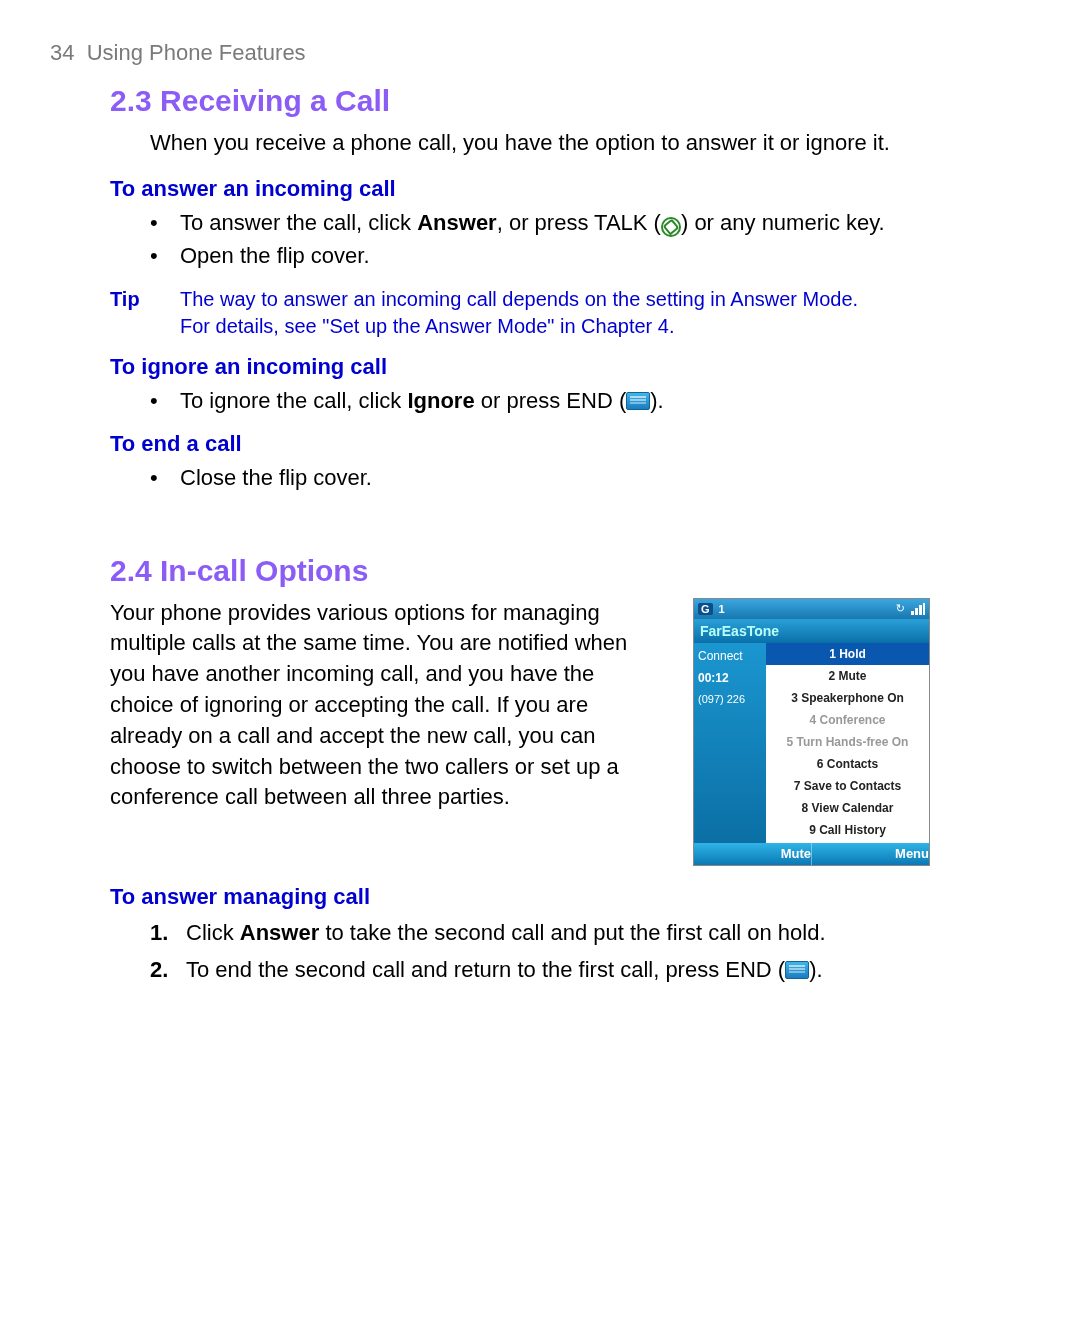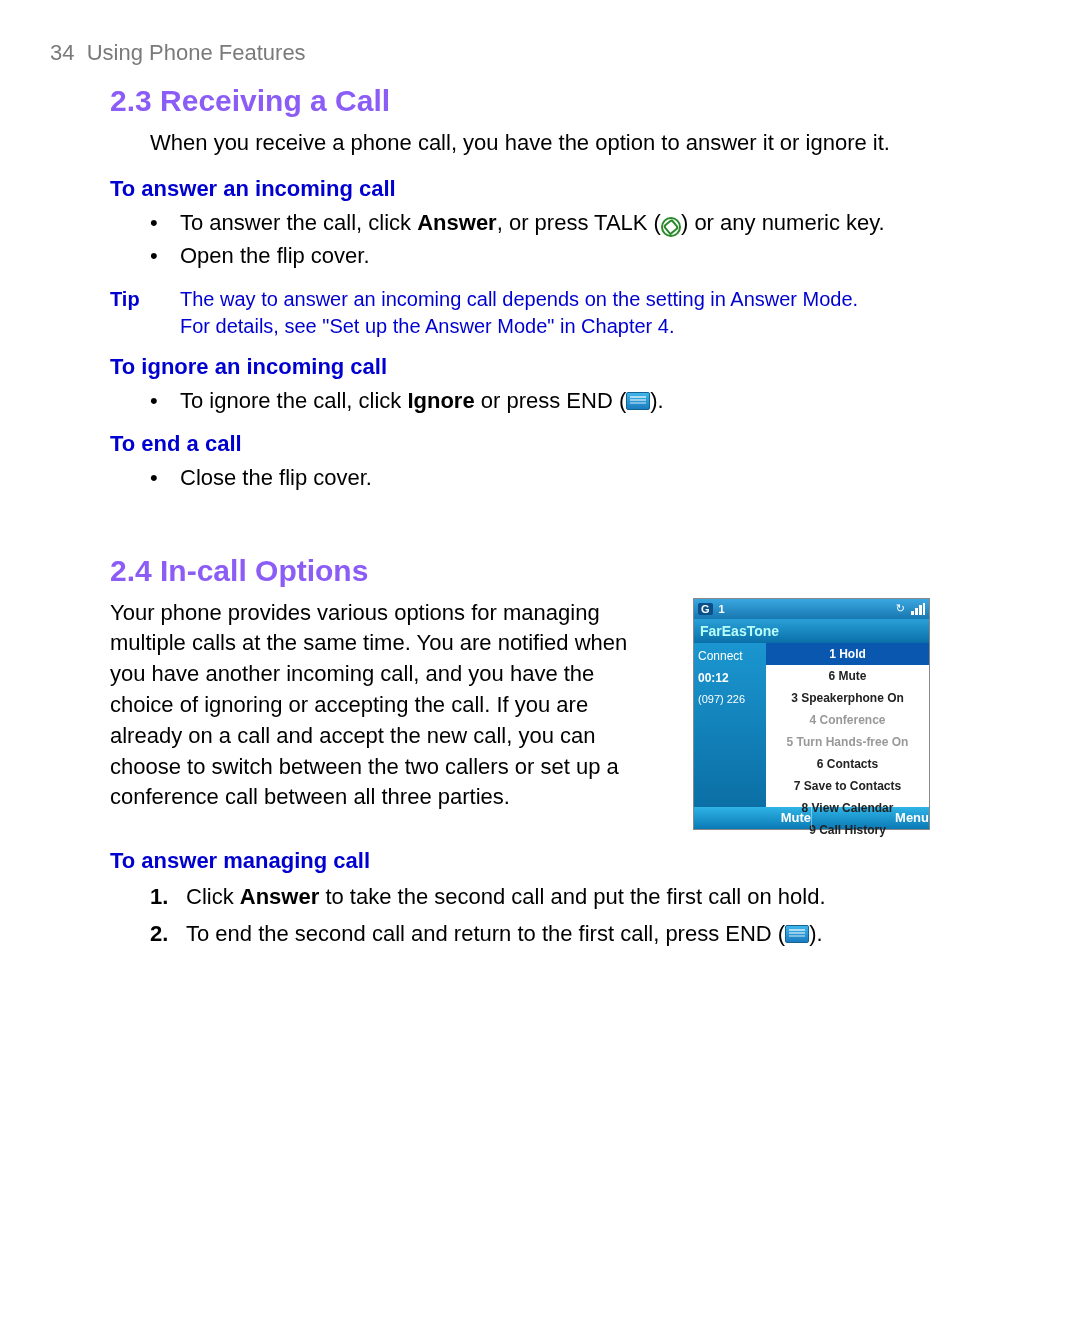--- a/index.html
+++ b/index.html
@@ -100,21 +100,21 @@
   }
   .phone-carrier {
     background: linear-gradient(#2aa0d8, #0a6fa8);
     color: #b7fffb;
     font-size: 14px;
     font-weight: bold;
     padding: 4px 6px;
   }
   .phone-body {
     display: flex;
-    height: 164px;
+    height: 200px;
   }
   .phone-left {
     width: 72px;
     background: linear-gradient(#1b96d0, #0b6fa5);
     color: #fff;
     padding: 6px 4px;
     font-size: 12px;
     box-sizing: border-box;
   }
   .phone-left .line { margin-bottom: 8px; }
@@ -274,21 +274,21 @@
     </div>
     <div class="phone-carrier">FarEasTone</div>
     <div class="phone-body">
       <div class="phone-left">
         <div class="line">Connect</div>
         <div class="line" style="font-weight:bold">00:12</div>
         <div class="line" style="font-size:11px">(097) 226</div>
       </div>
       <div class="phone-menu">
         <div class="item selected">1 Hold</div>
-        <div class="item">6 Mute</div>
+        <div class="item">2 Mute</div>
         <div class="item">3 Speakerphone On</div>
         <div class="item disabled">4 Conference</div>
         <div class="item disabled">5 Turn Hands-free On</div>
         <div class="item">6 Contacts</div>
         <div class="item">7 Save to Contacts</div>
         <div class="item">8 View Calendar</div>
         <div class="item">9 Call History</div>
       </div>
     </div>
     <div class="phone-softkeys">

